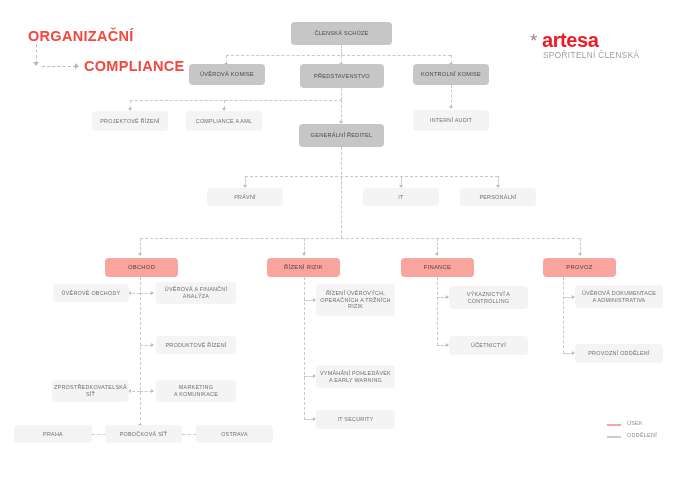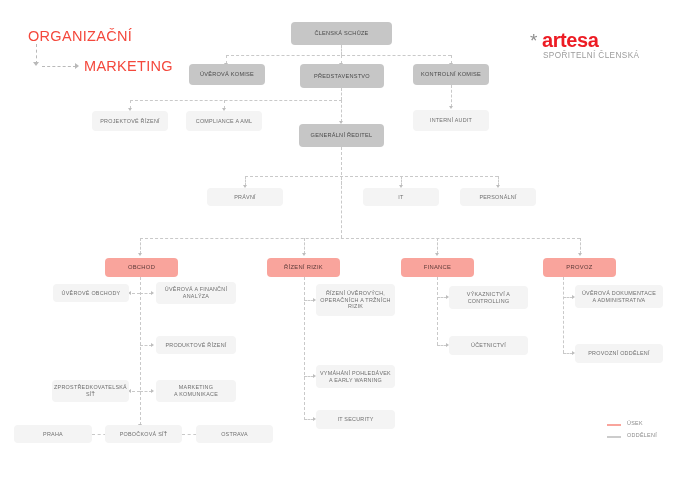--- a/index.html
+++ b/index.html
@@ -22,21 +22,21 @@
   #title-block {
     position: absolute;
     left: 28px;
     top: 28px;
     width: 200px;
     height: 60px;
   }
   .title-line {
     position: absolute;
     color: #F4483C;
-    font-weight: normal;
+    font-weight: bold;
     font-size: 14.5px;
     letter-spacing: 0.3px;
     white-space: nowrap;
   }
   #title-line-1 { left: 0px; top: 0px; }
   #title-line-2 { left: 56px; top: 30px; }
 
   
   #title-arrow-v {
     position: absolute;
@@ -219,21 +219,21 @@
 <body>
 
 <div id="canvas">
 
   <div id="title-block">
     <div class="title-line" id="title-line-1">ORGANIZAČNÍ</div>
     <div id="title-arrow-v"></div>
     <div id="title-arrow-v-head"></div>
     <div id="title-arrow-h"></div>
     <div id="title-arrow-h-head"></div>
-    <div class="title-line" id="title-line-2">MARKETING</div>
+    <div class="title-line" id="title-line-2">COMPLIANCE</div>
   </div>
 
   <div id="logo">
     <div id="logo-asterisk">*</div>
     <div id="logo-word">artesa</div>
     <div id="logo-sub">SPOŘITELNÍ ČLENSKÁ</div>
   </div>
 
   <div class="vline" style="left:341px; top:45px; height:10px;"></div>
 

